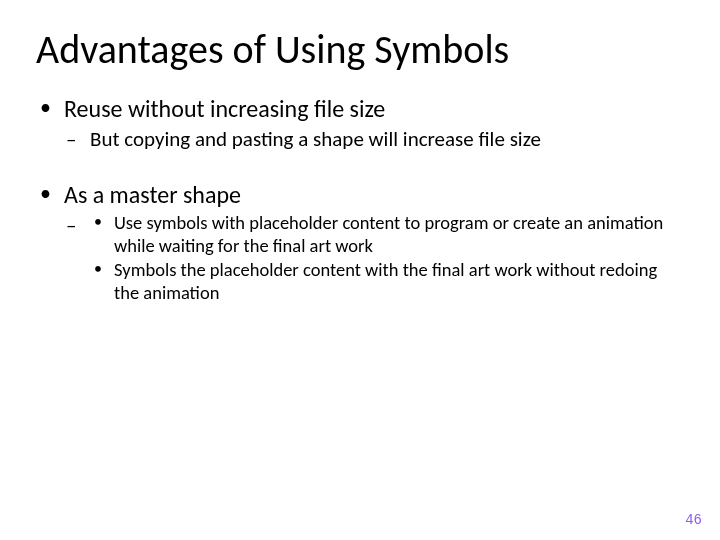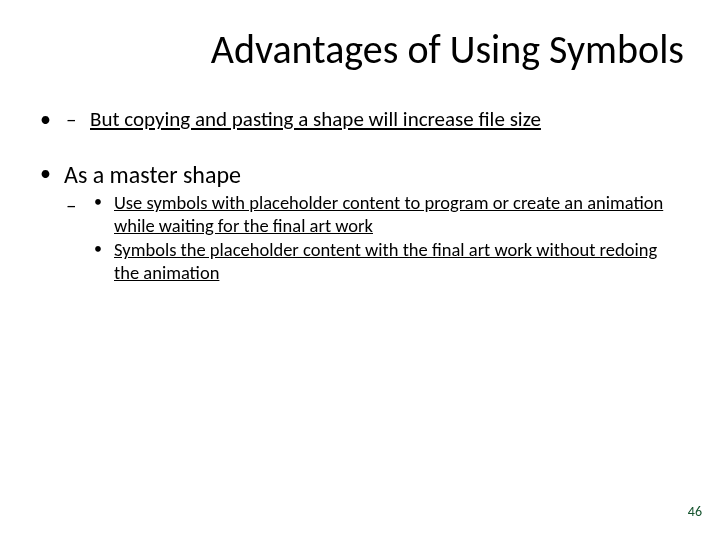--- a/index.html
+++ b/index.html
@@ -1,40 +1,41 @@
 <!DOCTYPE html>
 <html><head>
 <meta charset="utf-8">
 <style>
   * { margin: 0; padding: 0; box-sizing: border-box; }
   html, body { width: 720px; height: 540px; background: #fff; font-family: Calibri, "Segoe UI", Arial, sans-serif; color: #000; }
   .slide { width: 720px; height: 540px; position: relative; padding: 28px 36px 0 36px; }
-  .title { font-size: 40px; font-weight: 400; text-align: right; letter-spacing: 0px; margin-bottom: 34px; line-height: 1.1; }
+  .title { font-size: 40px; font-weight: 400; text-align: left; letter-spacing: 0px; margin-bottom: 22px; line-height: 1.1; }
   .content { font-size: 24px; line-height: 1.25; }
   .l1 { margin-left: 0; list-style: none; margin-bottom: 4px; }
   .l1 > li { position: relative; padding-left: 28px; margin-bottom: 2px; }
   .l1 > li::before { content: "•"; position: absolute; left: 4px; top: 0; font-size: 22px; }
   .l2 { list-style: none; margin-left: 0; font-size: 21px; margin-top: 2px; margin-bottom: 4px; }
-  .l2 > li { position: relative; padding-left: 26px; margin-bottom: 2px; text-decoration: underline; }
+  .l2 > li { position: relative; padding-left: 26px; margin-bottom: 2px; }
   .l2 > li::before { content: "–"; position: absolute; left: 2px; top: 0; }
   .l3 { list-style: none; margin-left: 0; font-size: 18.5px; margin-top: 2px; }
   .l3 > li { position: relative; padding-left: 24px; margin-bottom: 2px; line-height: 1.22; }
   .l3 > li::before { content: "•"; position: absolute; left: 4px; top: 0; font-size: 16px; }
   .gap { height: 24px; }
-  .page-num { position: absolute; right: 18px; bottom: 20px; font-size: 14px; color: #14532d; }
+  .page-num { position: absolute; right: 18px; bottom: 12px; font-size: 14px; color: #8b5cf6; font-family: Liberation Mono, monospace; }
 </style>
 </head>
 <body>
 
 <div class="slide">
   <h1 class="title">Advantages of Using Symbols</h1>
 
   <div class="content">
     <ul class="l1">
       <li>
+        <span>Reuse without increasing file size</span>
         <ul class="l2">
           <li>
             <span>But copying and pasting a shape will increase file size</span>
           </li>
         </ul>
       </li>
     </ul>
 
     <div class="gap"></div>
 

